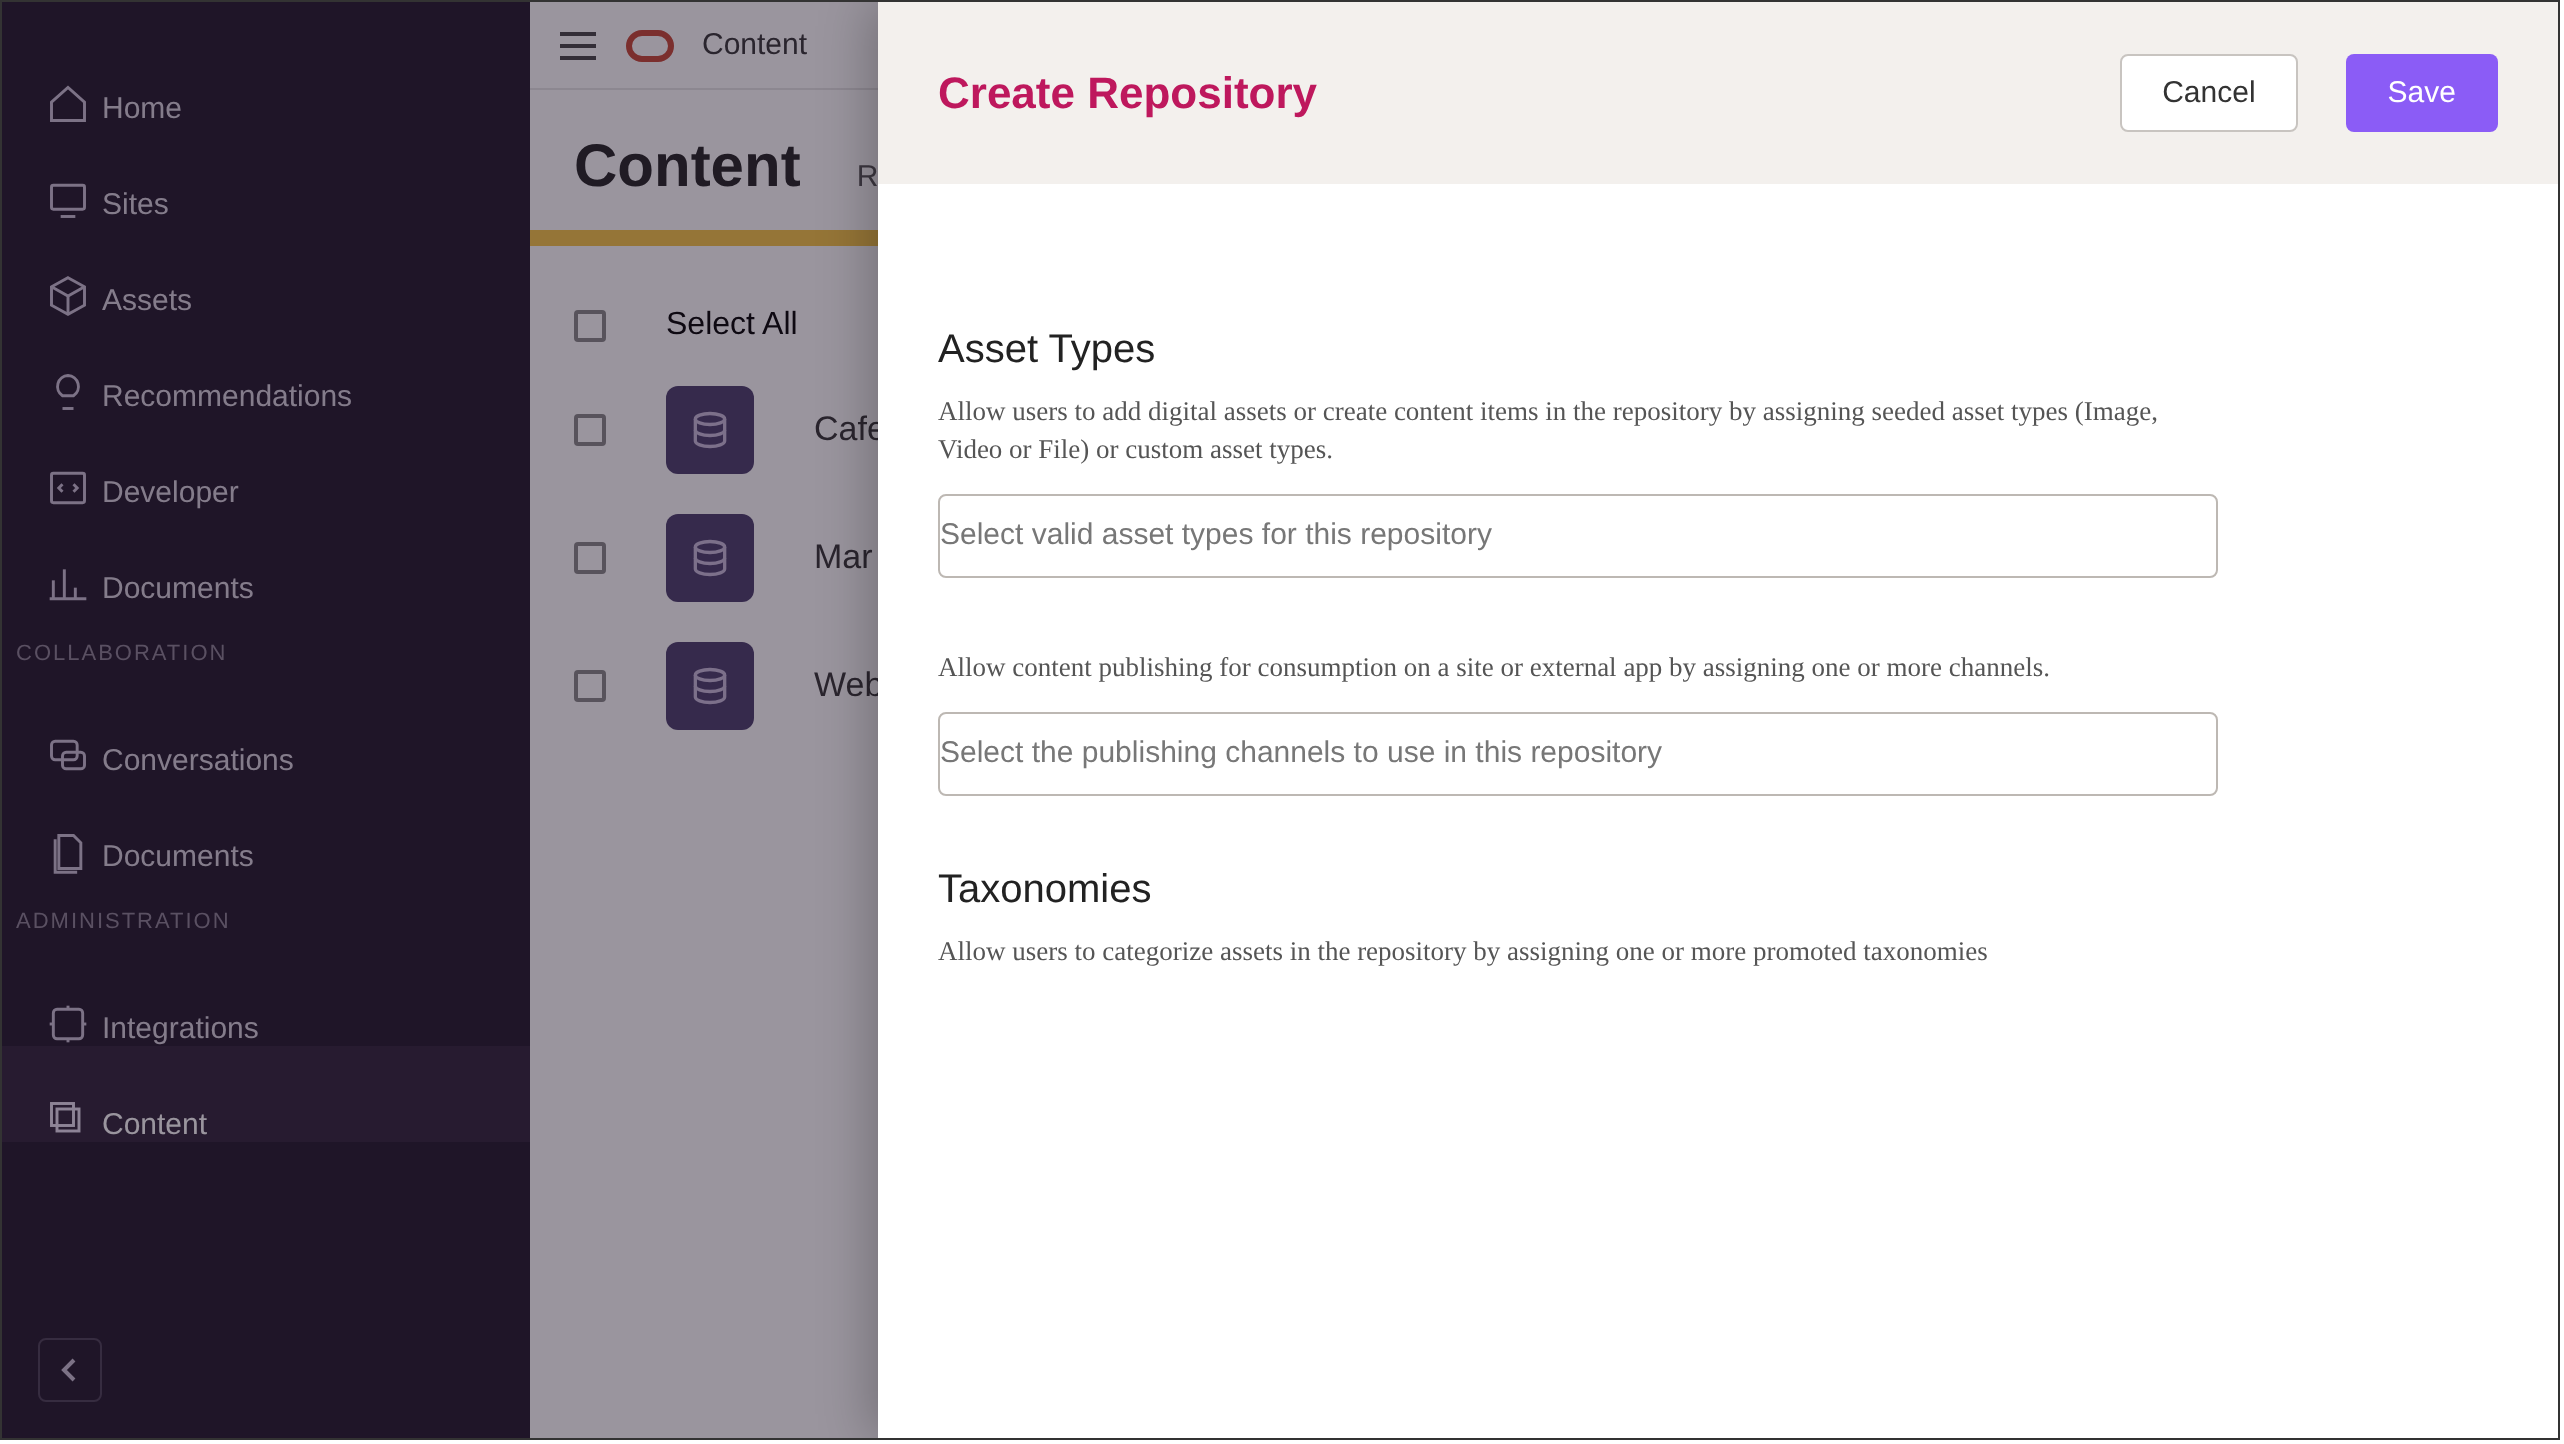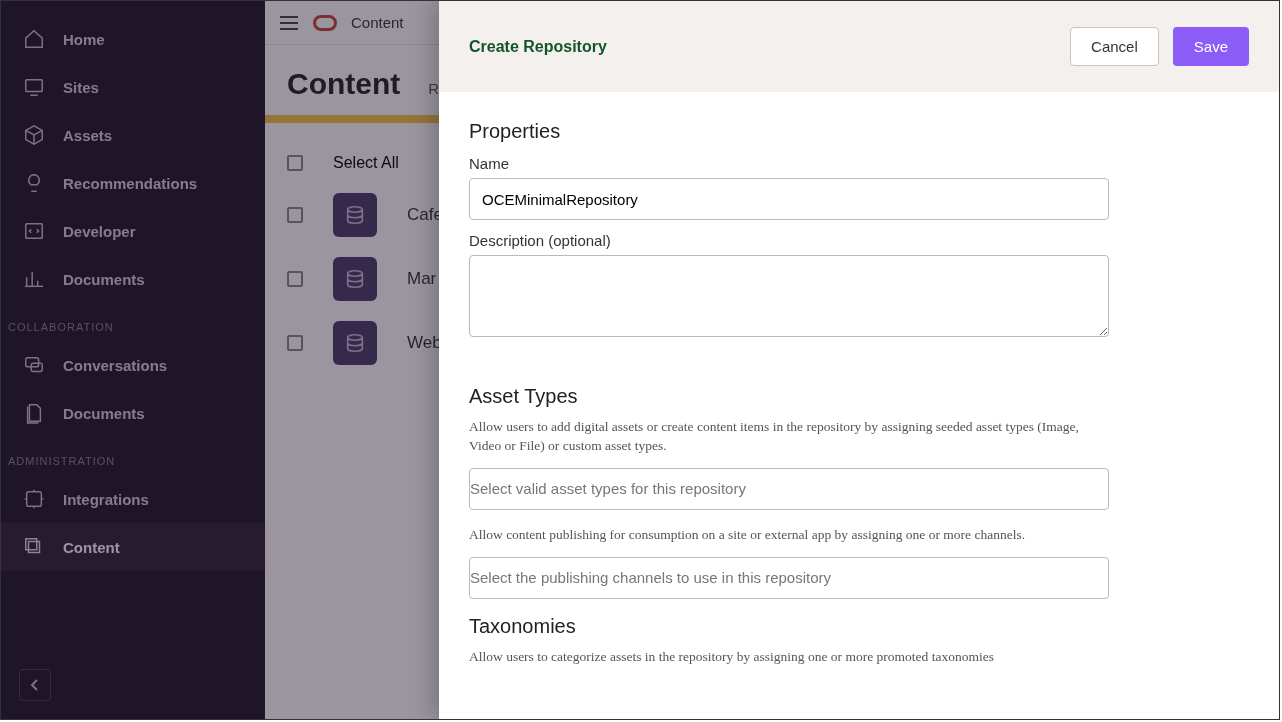--- a/index.html
+++ b/index.html
@@ -22,26 +22,25 @@
   left: 0; top: 0;
   width: 264px;
   height: 100%;
   background: #1f1628;
   color: #d8d2dd;
   padding-top: 14px;
   font-size: 15px;
 }
 .sidebar .nav-item {
   display: flex;
-  align-items: center;
+  align-items: flex-end;
   height: 48px;
   padding: 0 22px;
-  gap: 18px;
+  gap: 6px;
   cursor: pointer;
-  font-weight: bold;
 }
 .sidebar .nav-item.active {
   background: #2e2238;
   color: #fff;
 }
 .sidebar .icon {
   width: 22px; height: 22px;
   display: inline-flex;
   align-items: center;
   justify-content: center;
@@ -140,25 +139,25 @@
   box-shadow: -4px 0 24px rgba(0,0,0,0.25);
 }
 .panel-header {
   background: #f3f0ed;
   padding: 26px 30px;
   display: flex;
   align-items: center;
   justify-content: space-between;
 }
 .panel-title {
-  font-size: 16px;
+  font-size: 22px;
   font-weight: 700;
-  color: #14532d;
-}
-.panel-actions { display: flex; gap: 14px; }
+  color: #be185d;
+}
+.panel-actions { display: flex; gap: 24px; }
 .btn {
   font-size: 15px;
   padding: 10px 20px;
   border-radius: 4px;
   cursor: pointer;
   border: 1px solid transparent;
 }
 .btn-secondary {
   background: #fff;
   border-color: #c8c4c0;
@@ -217,21 +216,21 @@
   height: 42px;
   border: 1px solid #bdb8b3;
   border-radius: 4px;
   padding: 0 0;
   font-size: 15px;
   color: #777;
   display: flex;
   align-items: center;
   background: #fff;
 }
-.form-block { margin-bottom: 16px; }
+.form-block { margin-bottom: 36px; }
 .form-block-tight { margin-bottom: 10px; }
 svg { display: block; }
 </style>
 </head>
 <body>
 
 <div class="frame">
   <div class="sidebar">
     <div class="nav-item">
       <span class="icon">
@@ -406,27 +405,20 @@
   <div class="panel">
     <div class="panel-header">
       <span class="panel-title">Create Repository</span>
       <div class="panel-actions">
         <button class="btn btn-secondary">Cancel</button>
         <button class="btn btn-primary">Save</button>
       </div>
     </div>
     <div class="panel-body">
 
-      <div class="form-block-tight">
-        <div class="section-heading">Properties</div>
-        <div class="field-label">Name</div>
-        <input class="text-input" value="OCEMinimalRepository" style="">
-        <div class="field-label">Description (optional)</div>
-        <textarea class="textarea" style=""></textarea>
-      </div>
 
       <div class="form-block" style="margin-top:44px;">
         <div class="section-heading">Asset Types</div>
         <div class="help-text">Allow users to add digital assets or create content items in the repository by assigning seeded asset types (Image, Video or File) or custom asset types.</div>
         <div class="select-input">
           <span>Select valid asset types for this repository</span>
         </div>
       </div>
 
       <div class="form-block">

